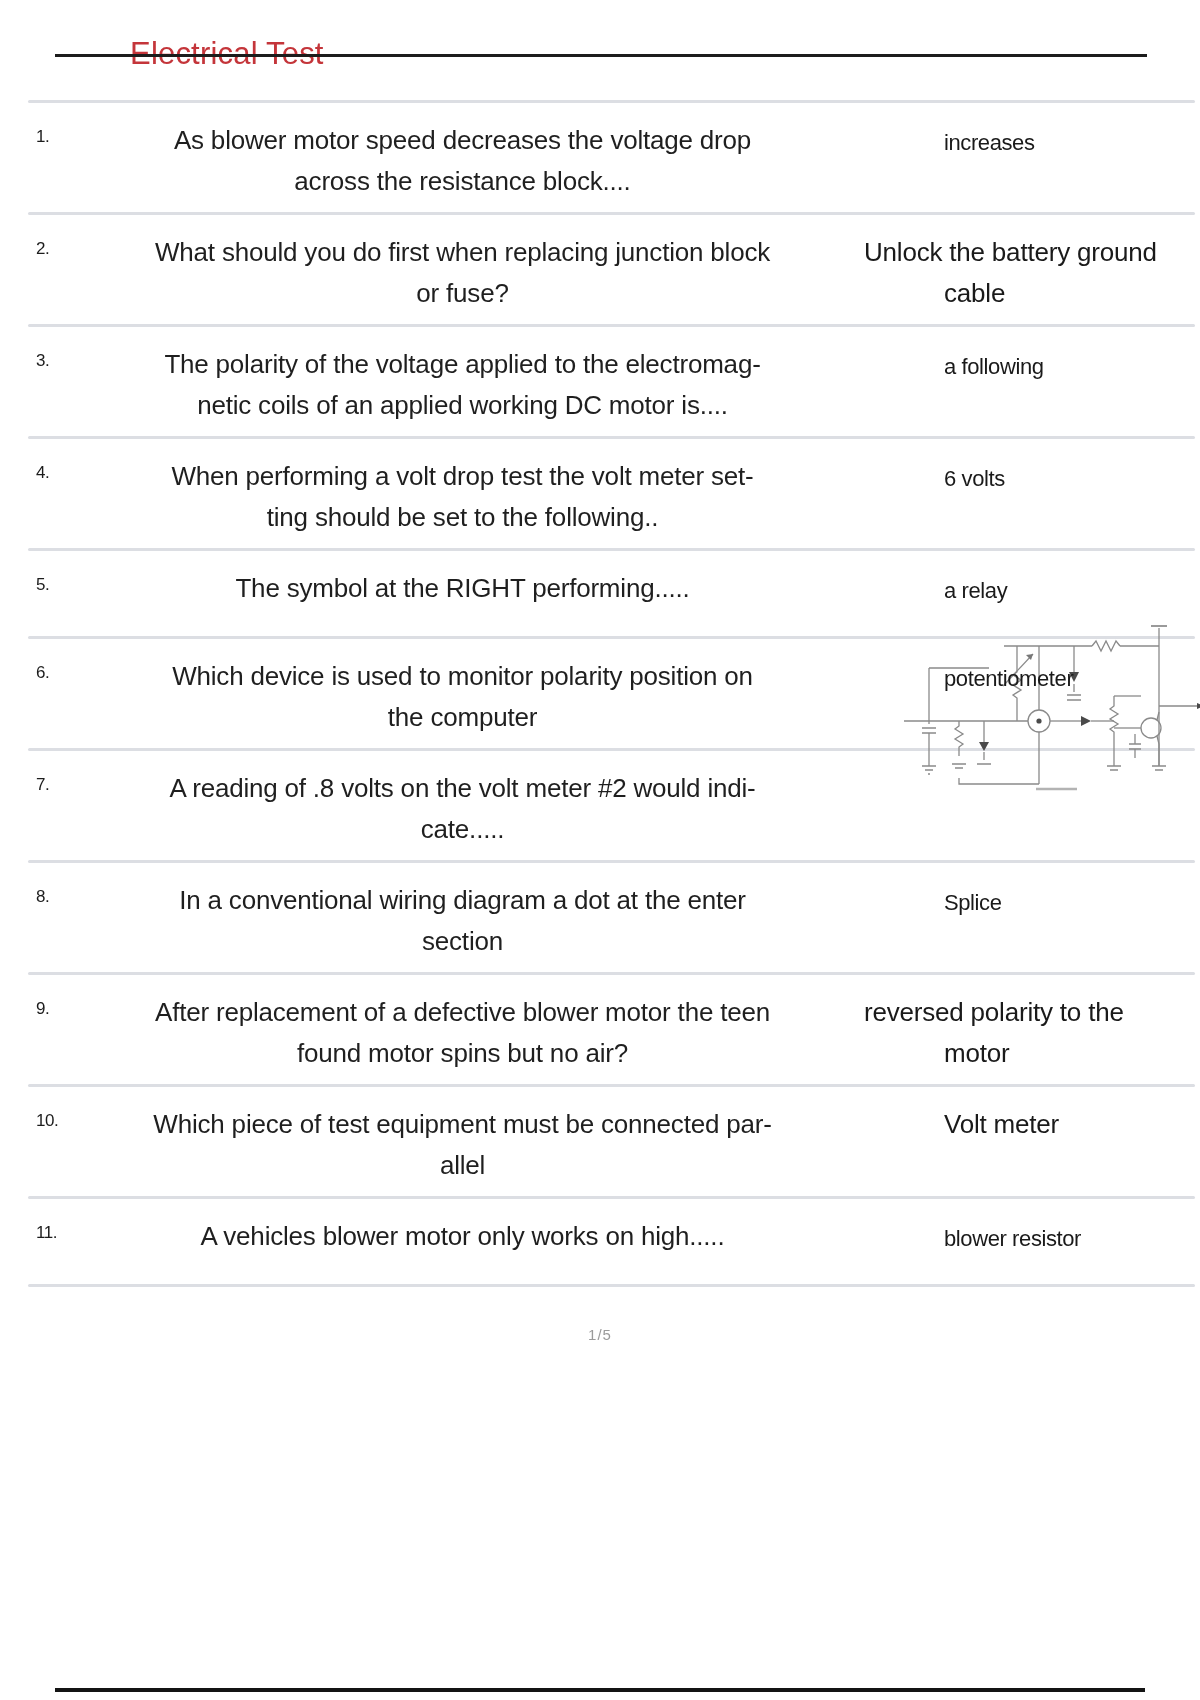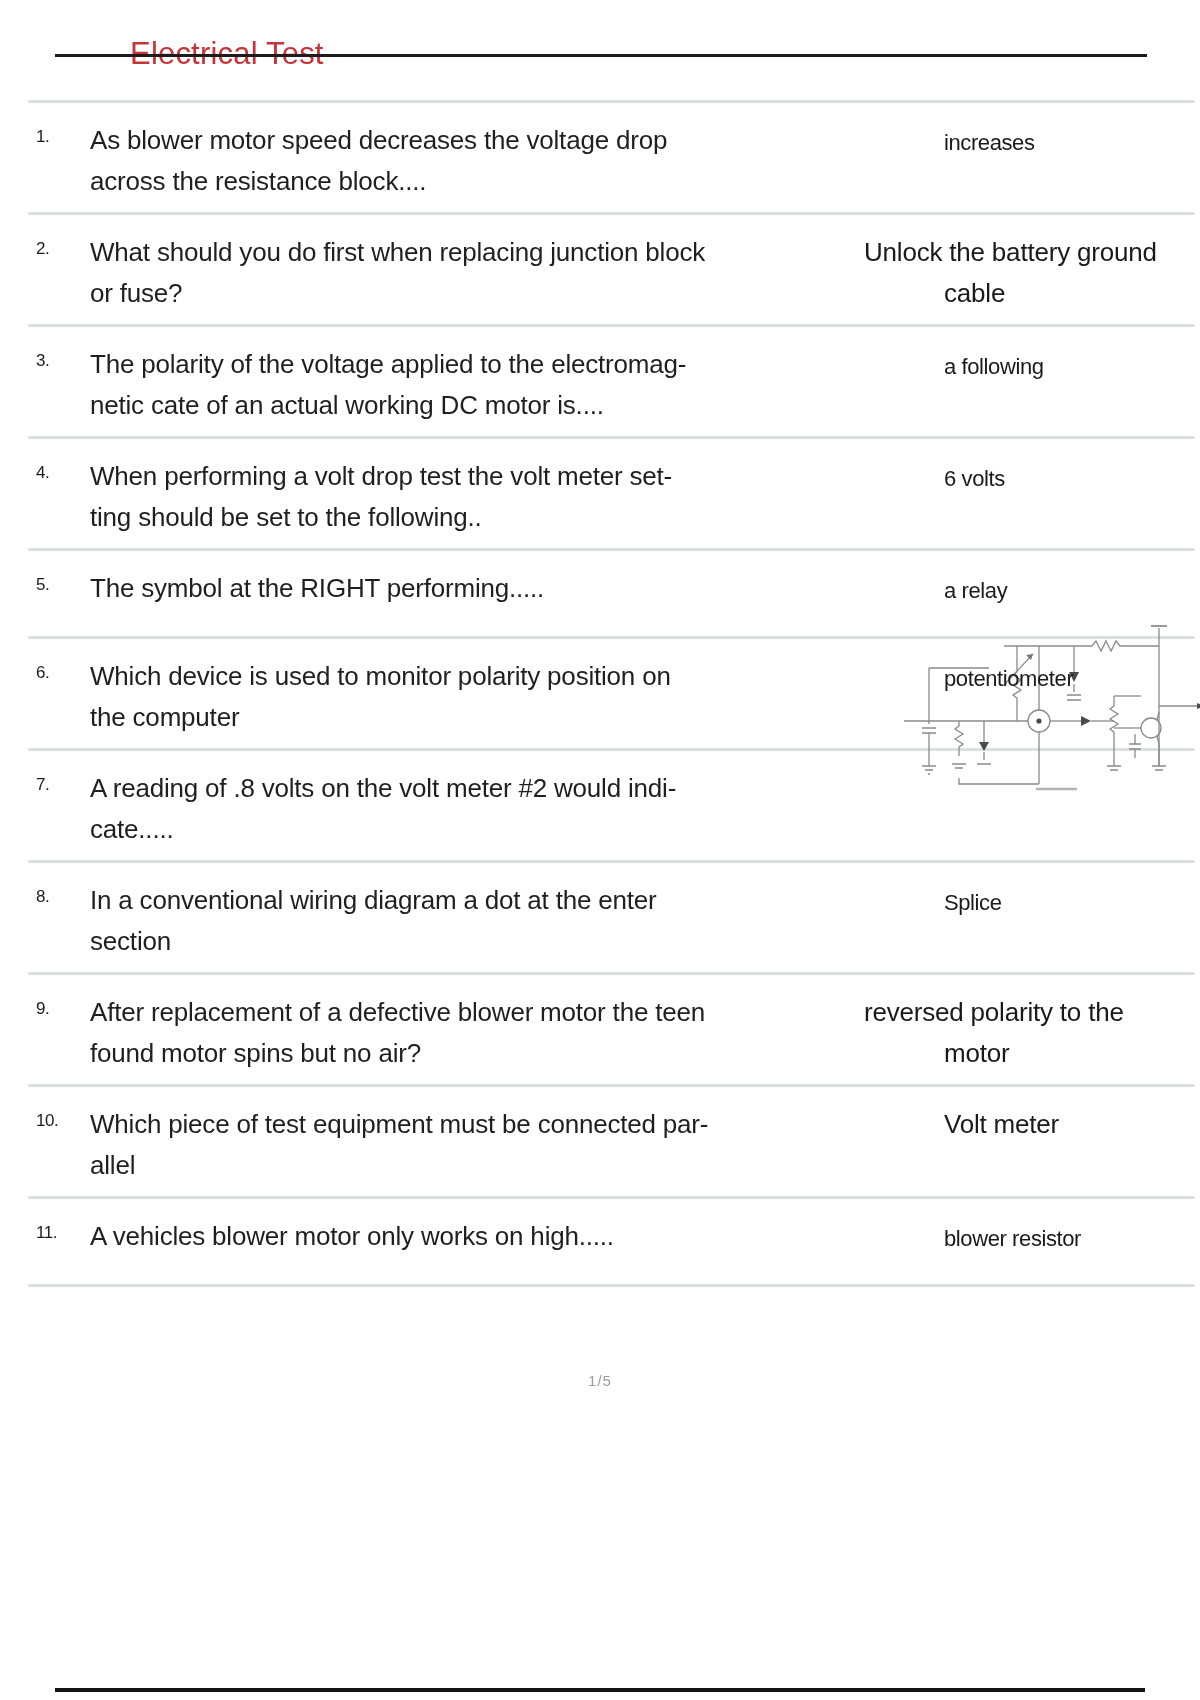--- a/index.html
+++ b/index.html
@@ -26,33 +26,33 @@
   
   .divider{height:3px;background:#dcdee3;margin:0 5px 0 28px;border-radius:2px;}
   .row .content{position:relative;padding:17px 0 10px 0;min-height:85px;box-sizing:border-box;}
   .num{
     position:absolute;left:36px;top:24px;
     font-size:17px;letter-spacing:-.5px;color:#1c1c1c;
   }
   .q{
     margin-left:90px;width:745px;
     font-size:26px;line-height:41px;color:#1f1f1f;
-    white-space:pre-line;letter-spacing:-.2px;
+    white-space:pre-line;letter-spacing:-.2px;text-align:center;
   }
   .a{
     position:absolute;left:944px;top:17px;width:278px;
     font-size:22px;line-height:30px;color:#1a1a1a;
     letter-spacing:-.4px;white-space:pre-line;padding-top:8px;
   }
   .a.large{font-size:26px;line-height:41px;letter-spacing:-.2px;padding-top:0;}
   .a.hang{text-indent:-80px;}
   .a svg{display:block;margin:10px 0 0 -55px;text-indent:0;}
   
   .footer{
-    margin-top:85px;text-align:center;
+    margin-top:39px;text-align:center;
     font-size:15px;color:#9b9b9b;letter-spacing:1px;
   }
   .bottom-rule{
     position:absolute;left:55px;top:1688px;width:1090px;height:4px;
     background:#141414;
   }
 </style>
 </head>
 <body>
 
@@ -83,21 +83,21 @@
       <div class="a large hang">Unlock the battery ground
 cable</div>
     </div>
   </section>
 
   <section class="row">
     <div class="divider"></div>
     <div class="content">
       <div class="num">3.</div>
       <div class="q">The polarity of the voltage applied to the electromag-
-netic cate of an actual working DC motor is....</div>
+netic coils of an applied working DC motor is....</div>
       <div class="a">a following</div>
     </div>
   </section>
 
   <section class="row">
     <div class="divider"></div>
     <div class="content">
       <div class="num">4.</div>
       <div class="q">When performing a volt drop test the volt meter set-
 ting should be set to the following..</div>

